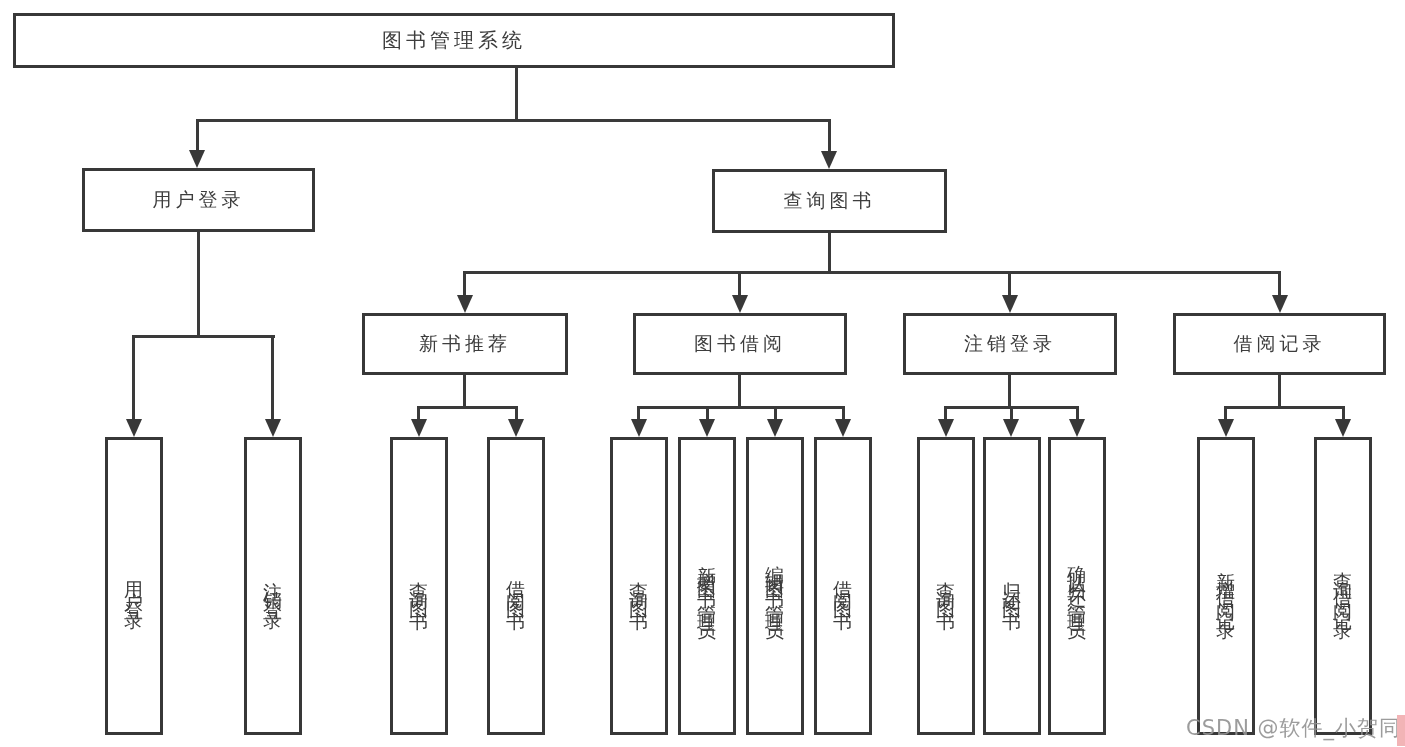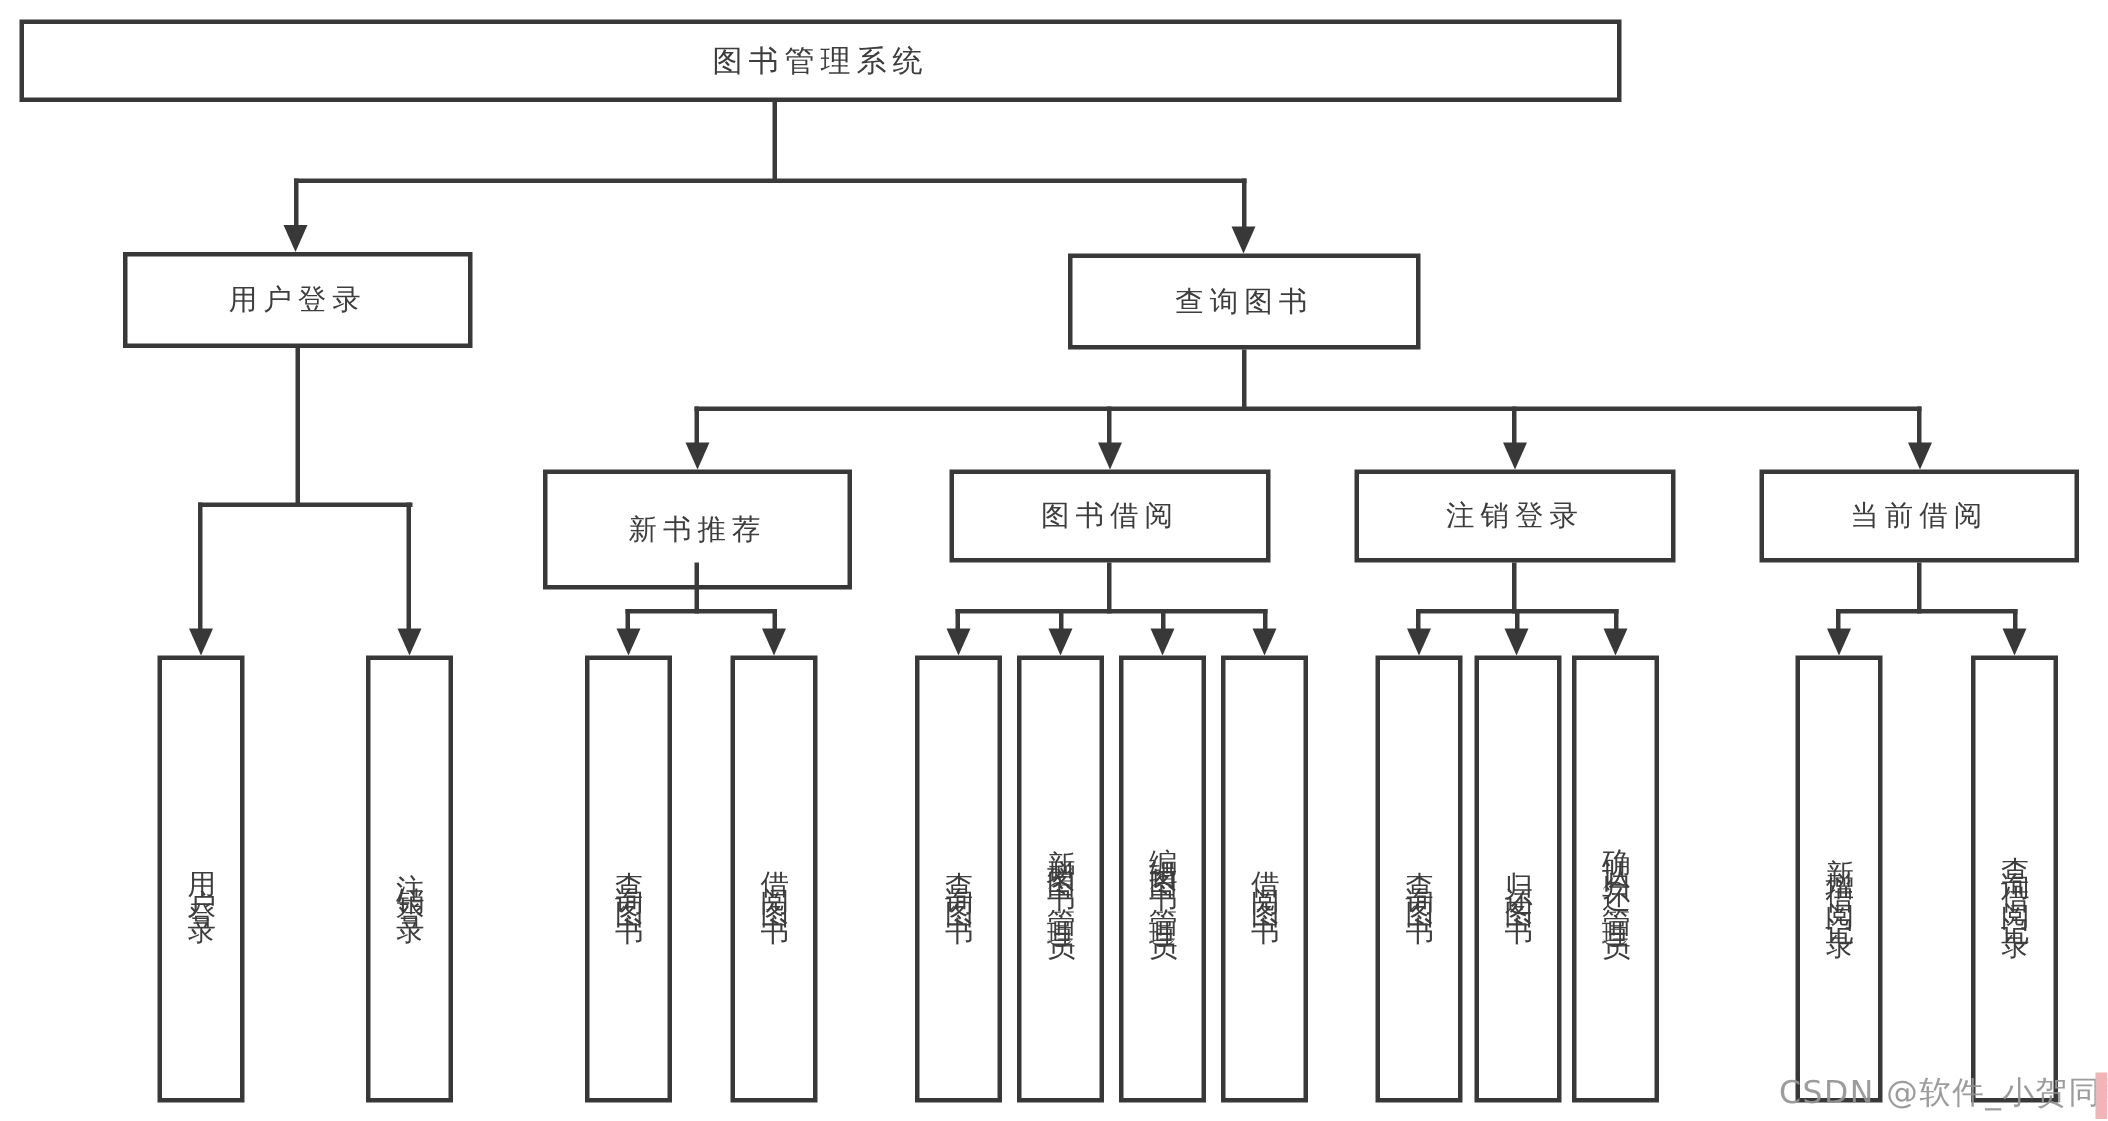--- a/index.html
+++ b/index.html
@@ -58,21 +58,21 @@
   #csdn-accent{
     position:absolute;left:1397px;top:715px;width:8px;height:31px;
     background:#f2b4b6;z-index:5;
   }
 </style>
 </head>
 <body>
 
 <div id="stage">
 
-  <div class="hbox title" style="left:13px;top:13px;width:1068px;height:55px">
+  <div class="hbox title" style="left:13px;top:13px;width:882px;height:55px">
     <span>图书管理系统</span>
   </div>
 
   <div class="vl" style="left:515px;top:68px;height:54px"></div>
   <div class="hl" style="left:196px;top:119px;width:635px"></div>
   <div class="vl" style="left:196px;top:119px;height:34px"></div>
   <div class="arr" style="left:189px;top:150px"></div>
   <div class="vl" style="left:828px;top:119px;height:35px"></div>
   <div class="arr" style="left:821px;top:151px"></div>
 
@@ -94,31 +94,31 @@
   <div class="hl" style="left:463px;top:271px;width:818px"></div>
   <div class="vl" style="left:463px;top:271px;height:26px"></div>
   <div class="arr" style="left:457px;top:295px"></div>
   <div class="vl" style="left:738px;top:271px;height:26px"></div>
   <div class="arr" style="left:732px;top:295px"></div>
   <div class="vl" style="left:1008px;top:271px;height:26px"></div>
   <div class="arr" style="left:1002px;top:295px"></div>
   <div class="vl" style="left:1278px;top:271px;height:26px"></div>
   <div class="arr" style="left:1272px;top:295px"></div>
 
-  <div class="hbox" style="left:362px;top:313px;width:206px;height:80px">
+  <div class="hbox" style="left:362px;top:313px;width:206px;height:62px">
     <span>新书推荐</span>
   </div>
   <div class="hbox" style="left:633px;top:313px;width:214px;height:62px">
     <span>图书借阅</span>
   </div>
   <div class="hbox" style="left:903px;top:313px;width:214px;height:62px">
     <span>注销登录</span>
   </div>
   <div class="hbox" style="left:1173px;top:313px;width:213px;height:62px">
-    <span>当前借阅</span>
+    <span>借阅记录</span>
   </div>
 
   <div class="vl" style="left:463px;top:375px;height:34px"></div>
   <div class="hl" style="left:417px;top:406px;width:101px"></div>
   <div class="vl" style="left:417px;top:406px;height:16px"></div>
   <div class="arr" style="left:411px;top:419px"></div>
   <div class="vl" style="left:515px;top:406px;height:16px"></div>
   <div class="arr" style="left:508px;top:419px"></div>
 
   <div class="vl" style="left:738px;top:375px;height:34px"></div>

